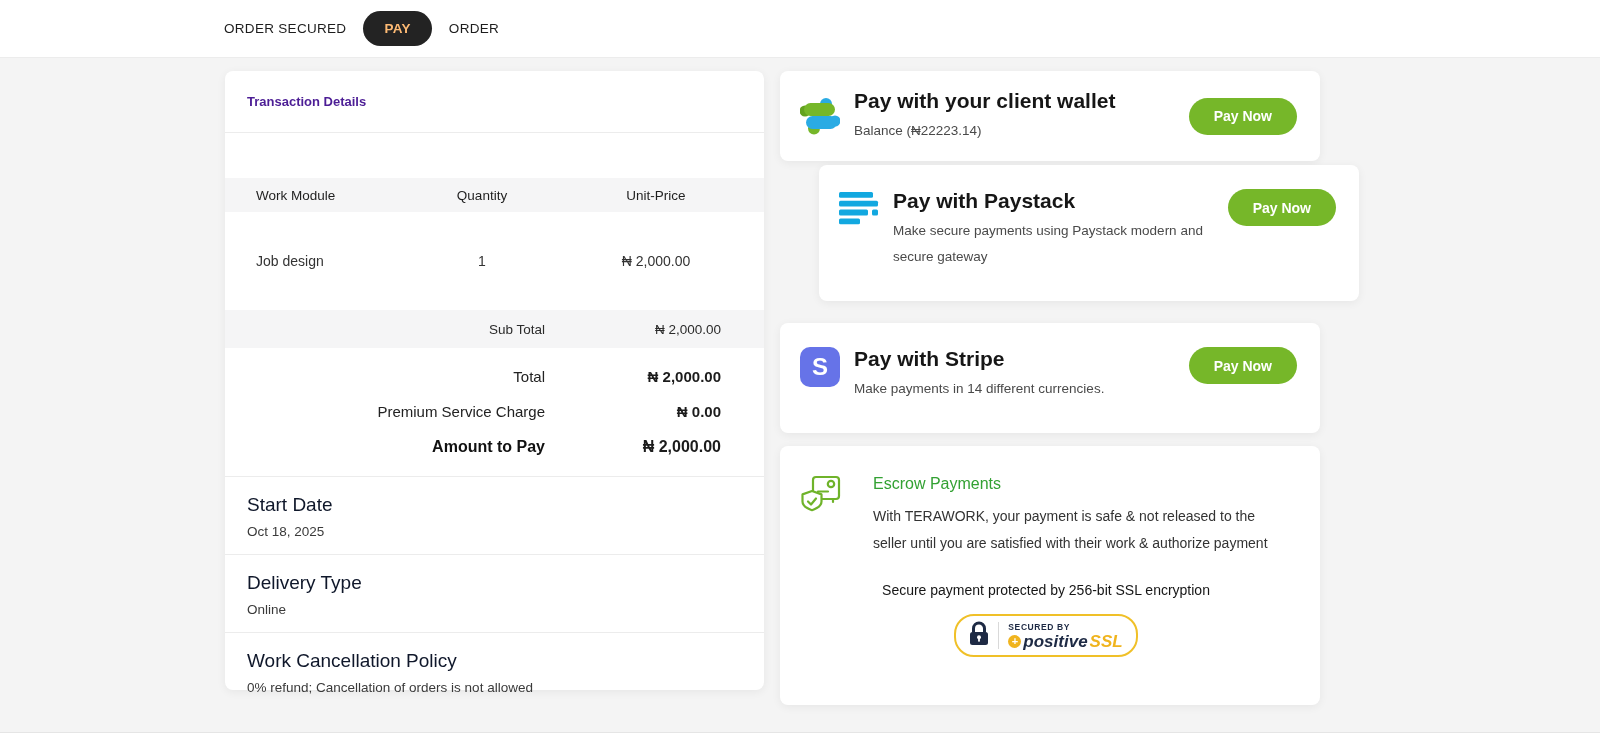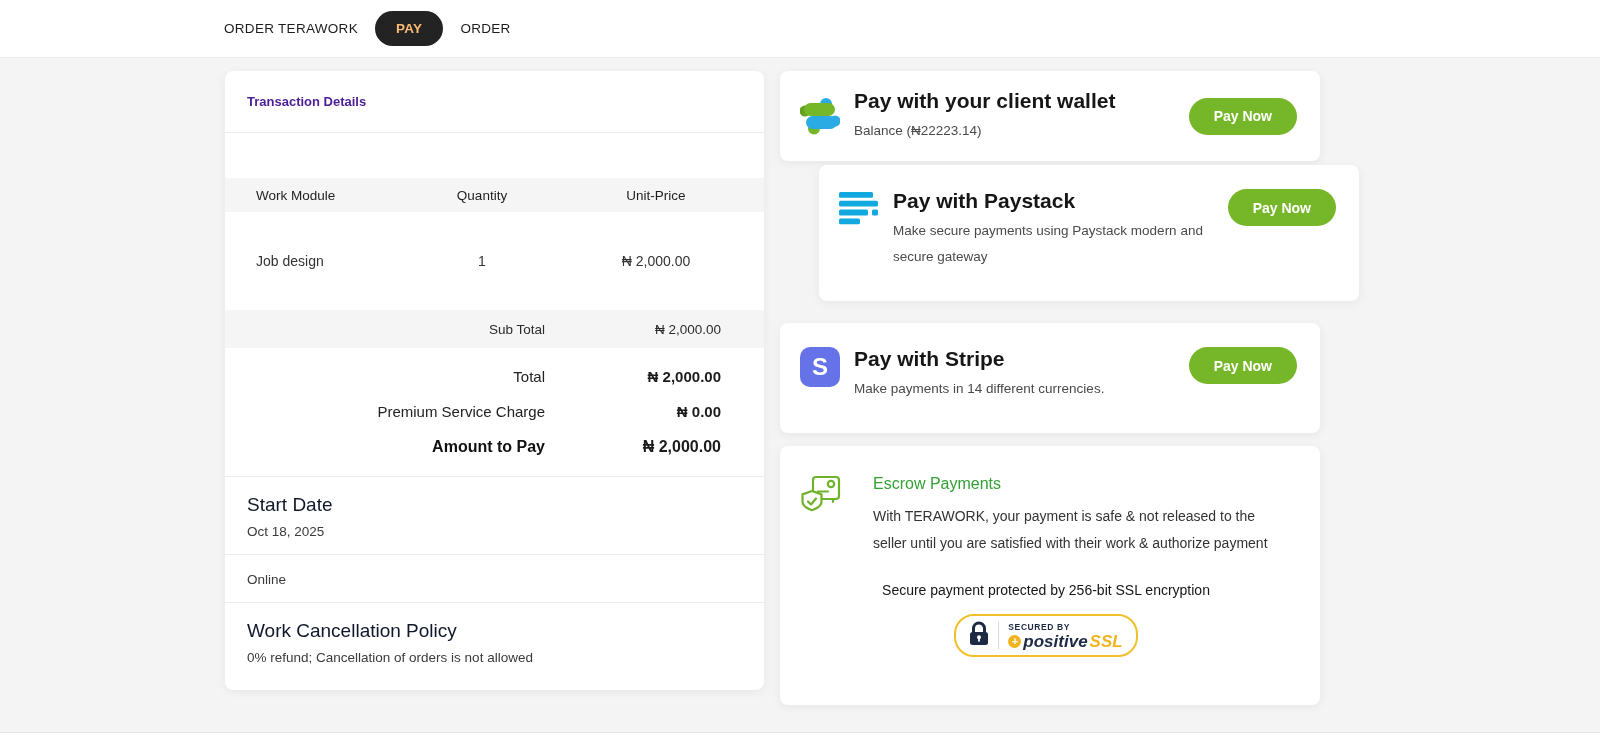--- a/index.html
+++ b/index.html
@@ -87,21 +87,21 @@
   
   .bottombar { height:23px; background:#fff; border-top:1px solid #e5e5e5; }
 </style>
 </head>
 <body>
 
 <div class="page">
 
   <header class="topbar">
     <nav class="tabs">
-      <button class="tab">ORDER TERAWORK</button>
+      <button class="tab">ORDER SECURED</button>
       <button class="tab tab-active">PAY</button>
       <button class="tab">ORDER</button>
     </nav>
   </header>
 
   <main class="main">
 
     <section class="card tx-card">
       <div class="tx-header">
         <h2>Transaction Details</h2>
@@ -138,20 +138,21 @@
           <span>Amount to Pay</span>
           <span class="val">₦ 2,000.00</span>
         </div>
       </div>
 
       <div class="meta-block">
         <div class="meta-label">Start Date</div>
         <div class="meta-value">Oct 18, 2025</div>
       </div>
       <div class="meta-block">
+        <div class="meta-label">Delivery Type</div>
         <div class="meta-value">Online</div>
       </div>
       <div class="meta-block">
         <div class="meta-label">Work Cancellation Policy</div>
         <div class="meta-value">0% refund; Cancellation of orders is not allowed</div>
       </div>
     </section>
 
     <div class="right-col">
 

